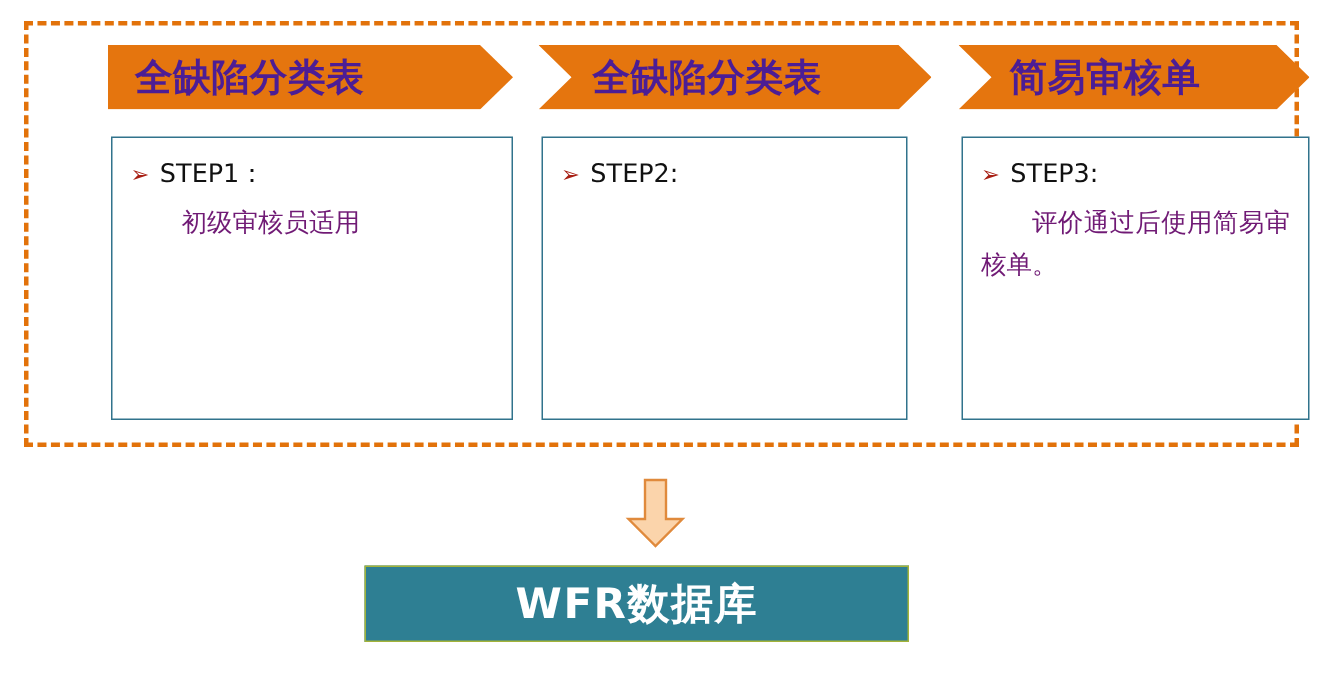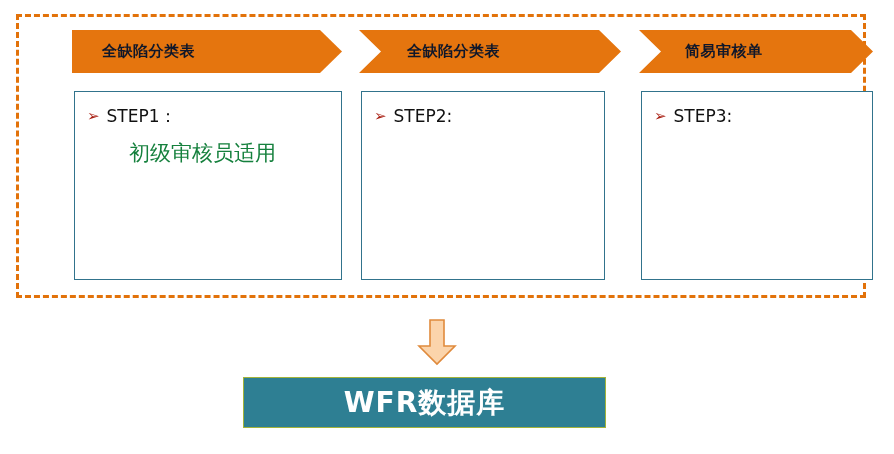--- a/index.html
+++ b/index.html
@@ -39,28 +39,27 @@
   
   .chev {
     position: relative;
     height: 43px;
     background: #E5750E;
     display: flex;
     align-items: center;
     box-sizing: border-box;
   }
   .chev-label {
-    color: #0f172a;
-    font-size: 15px;
+    color: #4c1d95;
+    font-size: 25px;
     font-weight: bold;
     letter-spacing: 0.5px;
     white-space: nowrap;
     position: relative;
     z-index: 2;
-    margin-left: 12px;
   }
   
   .chev.head-point {
     clip-path: polygon(0 0, calc(100% - 22px) 0, 100% 50%, calc(100% - 22px) 100%, 0 100%);
   }
   .chev.head-point.tail-notch {
     clip-path: polygon(0 0, calc(100% - 22px) 0, 100% 50%, calc(100% - 22px) 100%, 0 100%, 22px 50%);
   }
   .step-1 .chev-label { padding-left: 18px; }
   .step-2 .chev-label { padding-left: 36px; }
@@ -90,22 +89,22 @@
   }
   .bullet-arrow {
     color: #A81E12;
     font-size: 15px;
     line-height: 1.35;
     margin-right: 7px;
     flex: 0 0 auto;
   }
   .step-body {
     margin-top: 9px;
-    font-size: 21px;
-    color: #15803d;
+    font-size: 17px;
+    color: #701a75;
     line-height: 1.62;
     text-indent: 2em;
     text-align: justify;
     word-break: break-all;
   }
 
   
   .down-arrow {
     position: absolute;
     left: 413px;
@@ -168,20 +167,21 @@
 
 <div class="step step-3">
   <div class="chev head-point tail-notch">
     <span class="chev-label">简易审核单</span>
   </div>
   <div class="card">
     <div class="step-head">
       <span class="bullet-arrow">➢</span>
       <span>STEP3:</span>
     </div>
+    <div class="step-body">评价通过后使用简易审核单。</div>
   </div>
 </div>
 
 <div class="down-arrow">
   <svg width="48" height="48" viewBox="0 0 48 48" xmlns="http://www.w3.org/2000/svg">
     <polygon points="17,2 31,2 31,28 42,28 24,46 6,28 17,28" fill="#FBD4AB" stroke="#E08A3C" stroke-width="1.6" stroke-linejoin="miter"></polygon>
   </svg>
 </div>
 
 <div class="wfr-bar">

